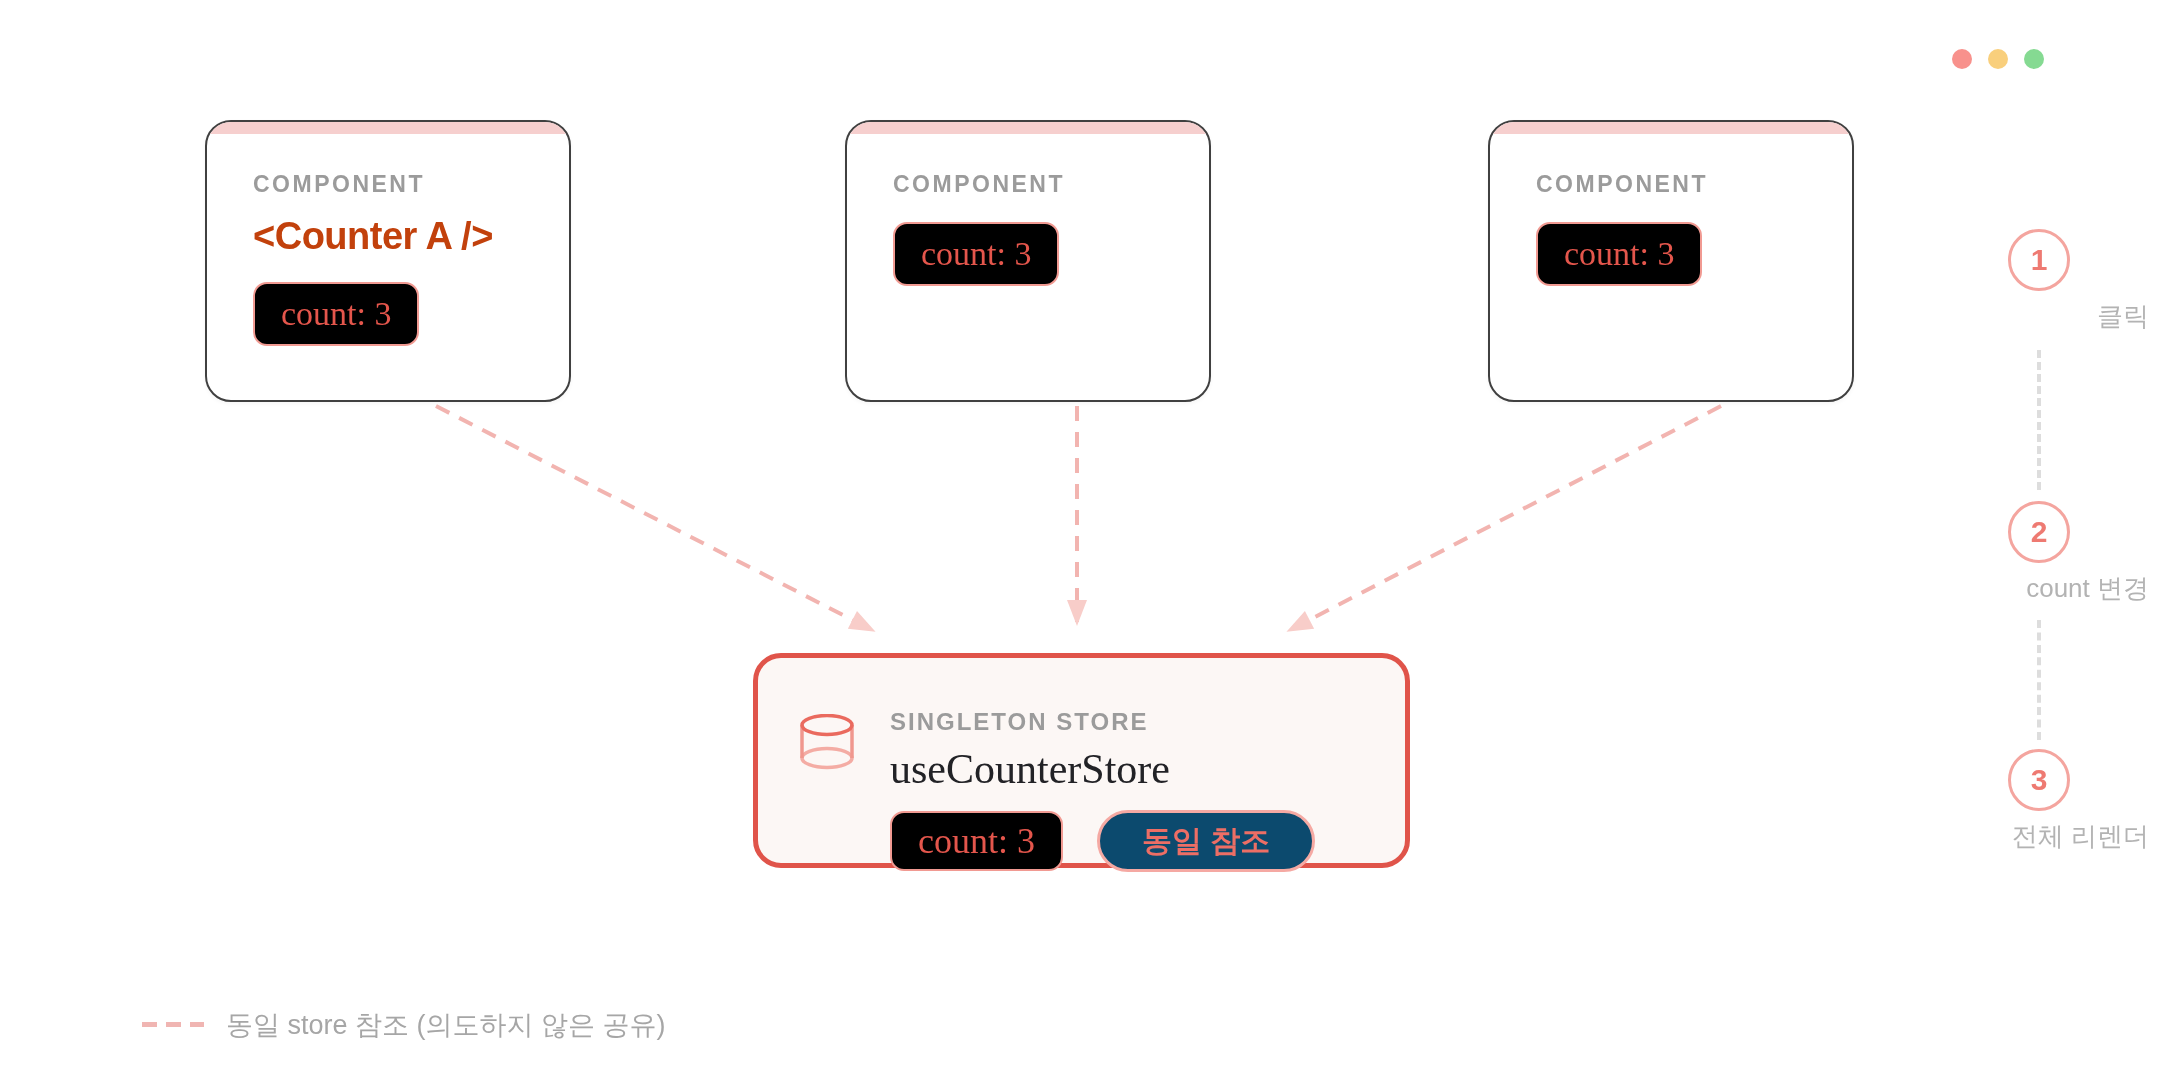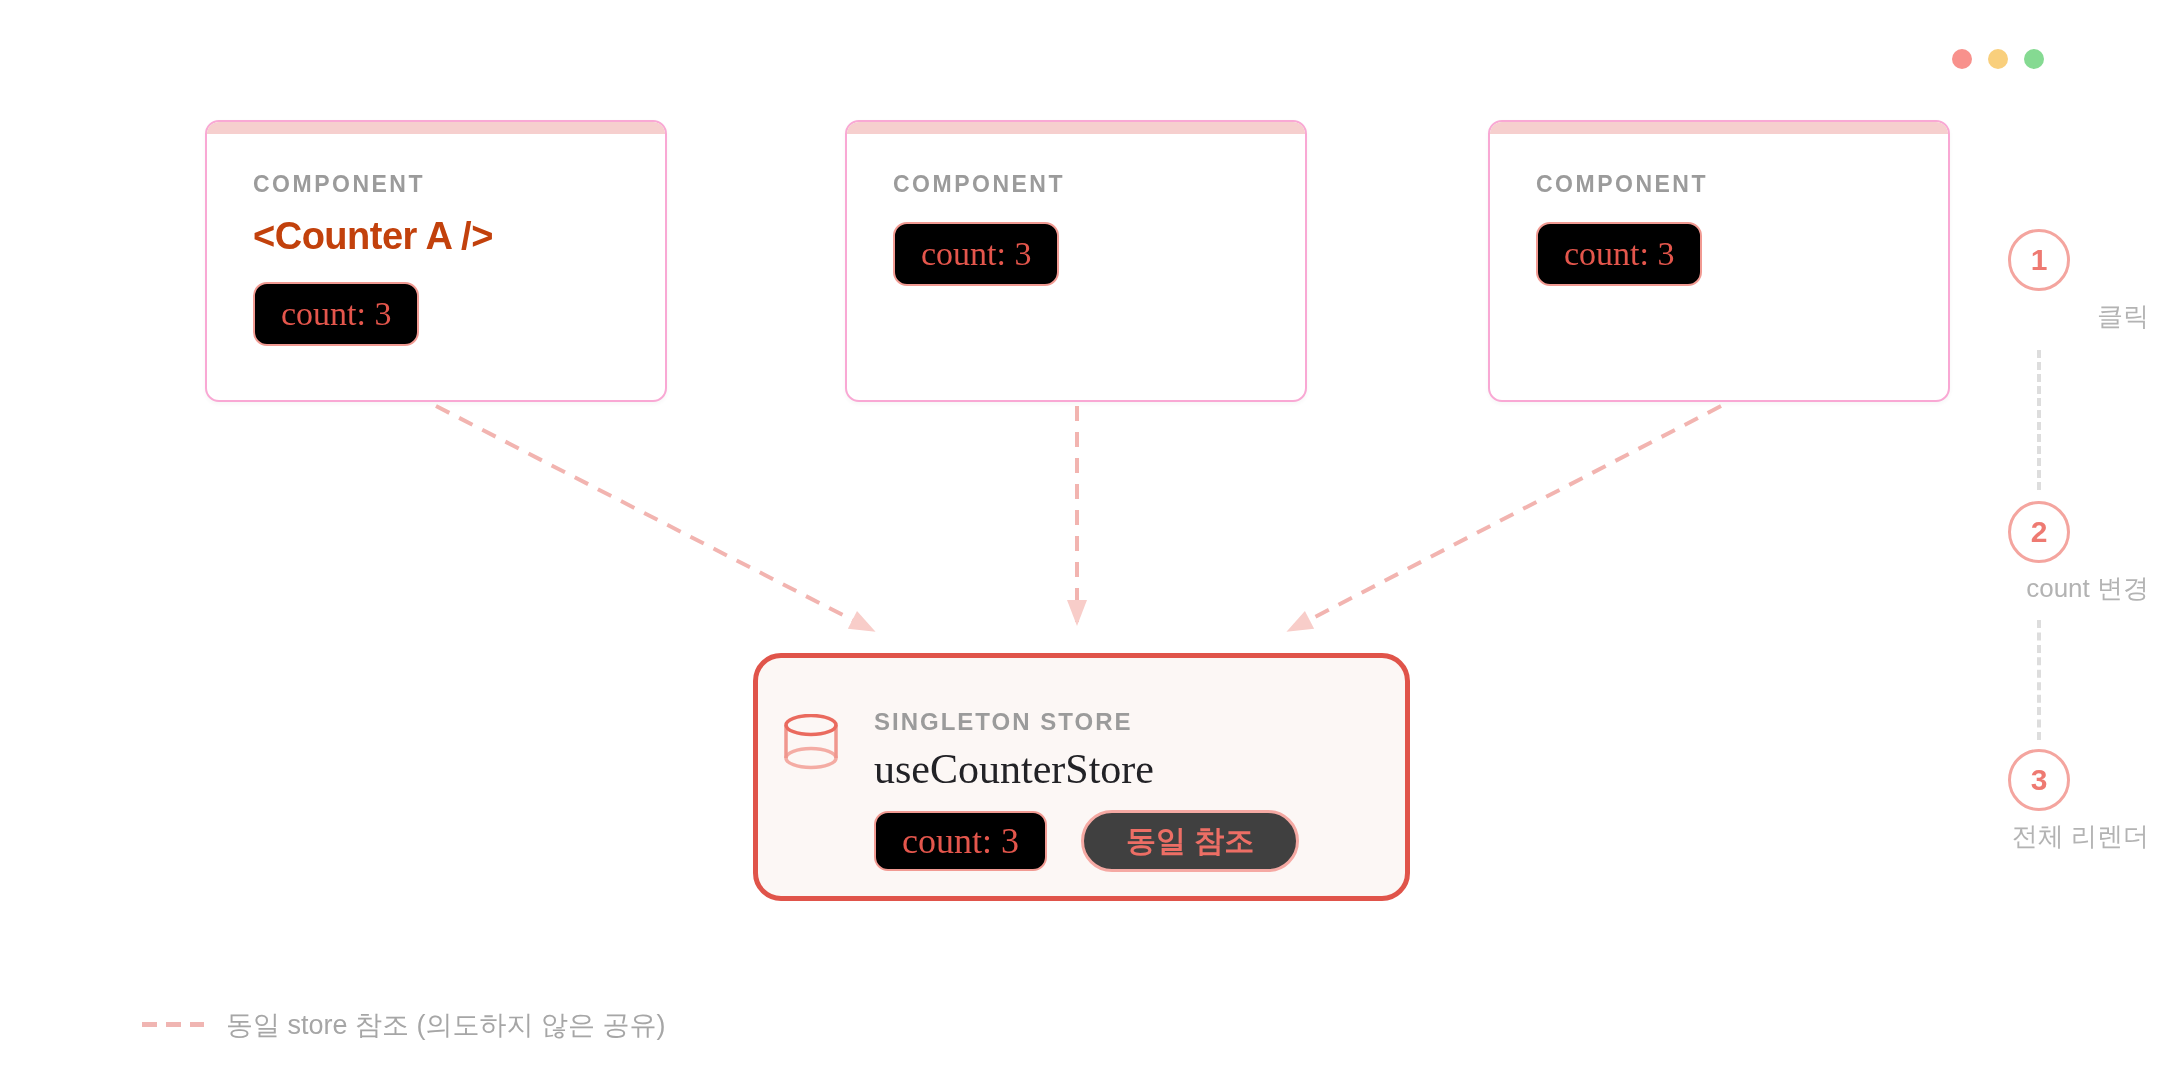--- a/index.html
+++ b/index.html
@@ -8,22 +8,22 @@
     font-family:"Liberation Sans", sans-serif;
   }
   
   .dot{position:absolute;top:49px;width:20px;height:20px;border-radius:50%;}
   .dot.red{left:1952px;background:#f8918c;}
   .dot.yellow{left:1988px;background:#f9cf7c;}
   .dot.green{left:2024px;background:#85da92;}
 
   
   .card{
-    position:absolute;top:120px;width:462px;height:282px;box-sizing:border-box;
-    background:#ffffff;border:2px solid #f9a8d4;border-radius:14px;overflow:hidden;
+    position:absolute;top:120px;width:366px;height:282px;box-sizing:border-box;
+    background:#ffffff;border:2px solid #404040;border-radius:26px;overflow:hidden;
     box-shadow:0 2px 4px rgba(0,0,0,0.04);
   }
   .card.a{left:205px;} .card.b{left:845px;} .card.c{left:1488px;}
   .card .strip{height:12px;background:#f6cfce;}
   .card .inner{padding:36px 40px 0 46px;}
   .kicker{
     font-size:23px;font-weight:bold;letter-spacing:2.5px;color:#9b9b9b;line-height:28px;
   }
   .card .title{
     margin-top:16px;font-size:38px;font-weight:bold;color:#c2410c;line-height:44px;
@@ -34,37 +34,37 @@
     font-family:Liberation Serif, serif;
     font-size:34px;color:#e4564c;background:#000000;
     border:2px solid #f19a92;border-radius:14px;padding:9px 26px;line-height:42px;
   }
 
   
   #arrows{position:absolute;left:0;top:0;pointer-events:none;}
 
   
   .store{
-    position:absolute;left:753px;top:653px;width:657px;height:248px;box-sizing:border-box;
+    position:absolute;left:753px;top:653px;width:657px;height:215px;box-sizing:border-box;
     background:#fcf7f5;border:5px solid #e0544a;border-radius:28px;
     display:flex;flex-direction:row;align-items:flex-start;
-    padding:50px 0 0 24px;
+    padding:50px 0 0 40px;
   }
   .store .db-icon{flex:0 0 auto;margin-top:6px;}
   .store .col{margin-left:34px;}
   .store .kicker{font-size:24px;letter-spacing:2px;}
   .store .title{
     margin-top:8px;font-family:Liberation Serif, serif;
     font-size:42px;color:#222226;line-height:50px;
   }
   .store .row{display:flex;align-items:center;gap:34px;margin-top:16px;}
   .store .badge{margin-top:0;font-size:36px;padding:7px 26px;}
   .pill{
     display:inline-block;font-size:30px;font-weight:bold;color:#ed6e65;
-    background:#404040;border:3px solid #f5a9a3;border-radius:999px;
+    background:#0c4a6e;border:3px solid #f5a9a3;border-radius:999px;
     padding:9px 42px;line-height:38px;
   }
 
   
   .step-circle{
     position:absolute;left:2008px;width:62px;height:62px;box-sizing:border-box;
     border:3px solid #f4a59f;border-radius:50%;background:#ffffff;
     display:flex;align-items:center;justify-content:center;
     font-size:30px;font-weight:bold;color:#ee7a72;
   }

